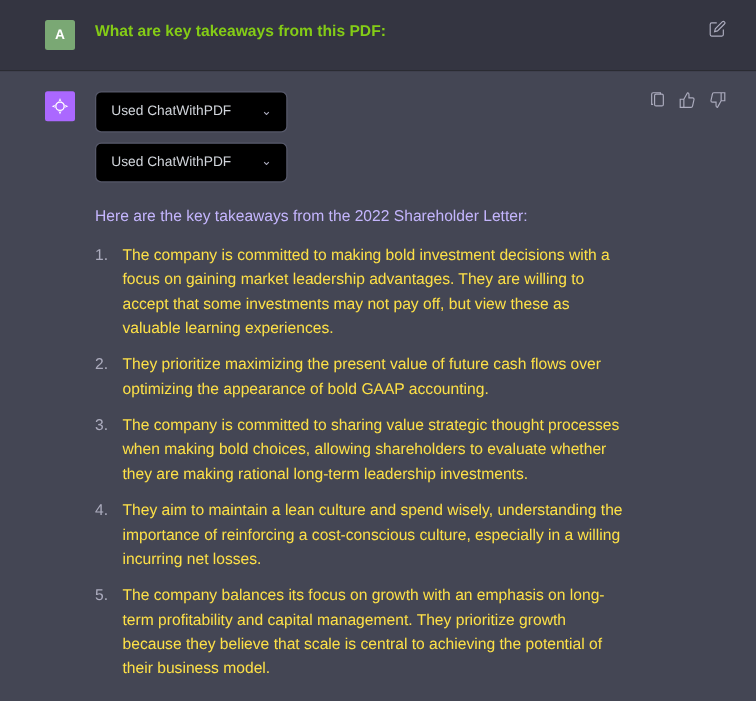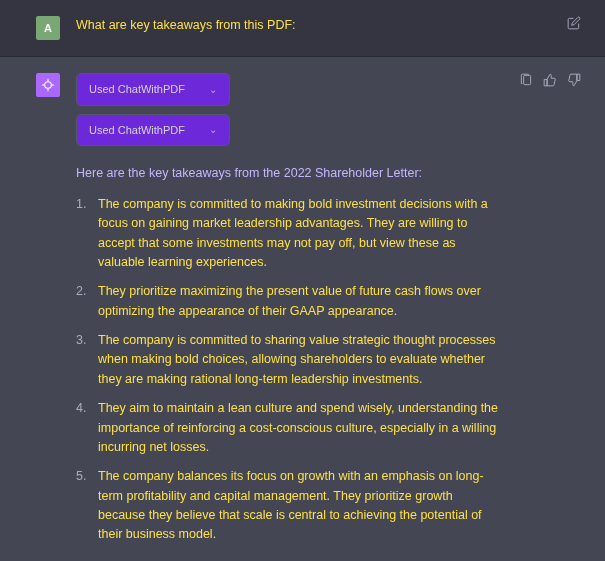--- a/index.html
+++ b/index.html
@@ -17,27 +17,27 @@
   .msg.assistant { background: #444654; }
   .avatar {
     width: 24px; height: 24px; flex-shrink: 0;
     display: flex; align-items: center; justify-content: center;
     border-radius: 2px; font-size: 11px; font-weight: 600;
   }
   .avatar.user-av { background: #7aa874; color: #fff; }
   .avatar.ai-av { background: #ab68ff; }
   .avatar.ai-av svg { width: 16px; height: 16px; }
   .content { flex: 1; min-width: 0; line-height: 1.5; font-size: 12.5px; color: #d1d5db; }
-  .user .content { color: #fde047; font-weight: 400; }
+  .user .content { color: #84cc16; font-weight: 700; }
   .actions { display: flex; gap: 10px; color: #acacbe; flex-shrink: 0; }
   .actions svg, .edit-action svg { width: 14px; height: 14px; stroke: #acacbe; fill: none; stroke-width: 1.6; }
   .edit-action { color: #acacbe; flex-shrink: 0; }
   .plugin-pill {
     display: inline-flex; align-items: center; gap: 24px;
-    background: #6d28d9; border: 1px solid #565869;
+    background: #000000; border: 1px solid #565869;
     border-radius: 5px; padding: 7px 12px; font-size: 11px;
     color: #d1d5db; margin-bottom: 8px; cursor: pointer;
   }
   .plugin-pill .chev { font-size: 10px; color: #acacbe; }
   .intro { margin: 10px 0 12px; color: #c4b5fd; }
   ol { list-style: none; counter-reset: item; }
   ol li {
     counter-increment: item; position: relative;
     padding-left: 22px; margin-bottom: 10px; line-height: 1.55;
     color: #fde047;
@@ -83,21 +83,21 @@
     </div>
     <div class="pill-row">
       <div class="plugin-pill">
         <span>Used ChatWithPDF</span>
         <span class="chev">⌄</span>
       </div>
     </div>
     <p class="intro">Here are the key takeaways from the 2022 Shareholder Letter:</p>
     <ol>
       <li>The company is committed to making bold investment decisions with a focus on gaining market leadership advantages. They are willing to accept that some investments may not pay off, but view these as valuable learning experiences.</li>
-      <li>They prioritize maximizing the present value of future cash flows over optimizing the appearance of their GAAP appearance.</li>
+      <li>They prioritize maximizing the present value of future cash flows over optimizing the appearance of bold GAAP accounting.</li>
       <li>The company is committed to sharing value strategic thought processes when making bold choices, allowing shareholders to evaluate whether they are making rational long-term leadership investments.</li>
       <li>They aim to maintain a lean culture and spend wisely, understanding the importance of reinforcing a cost-conscious culture, especially in a willing incurring net losses.</li>
       <li>The company balances its focus on growth with an emphasis on long-term profitability and capital management. They prioritize growth because they believe that scale is central to achieving the potential of their business model.</li>
 
     </ol>
   </div>
   <div class="actions">
     <span>
       <svg viewBox="0 0 24 24">
           <rect x="8" y="4" width="12" height="16" rx="2"></rect>

